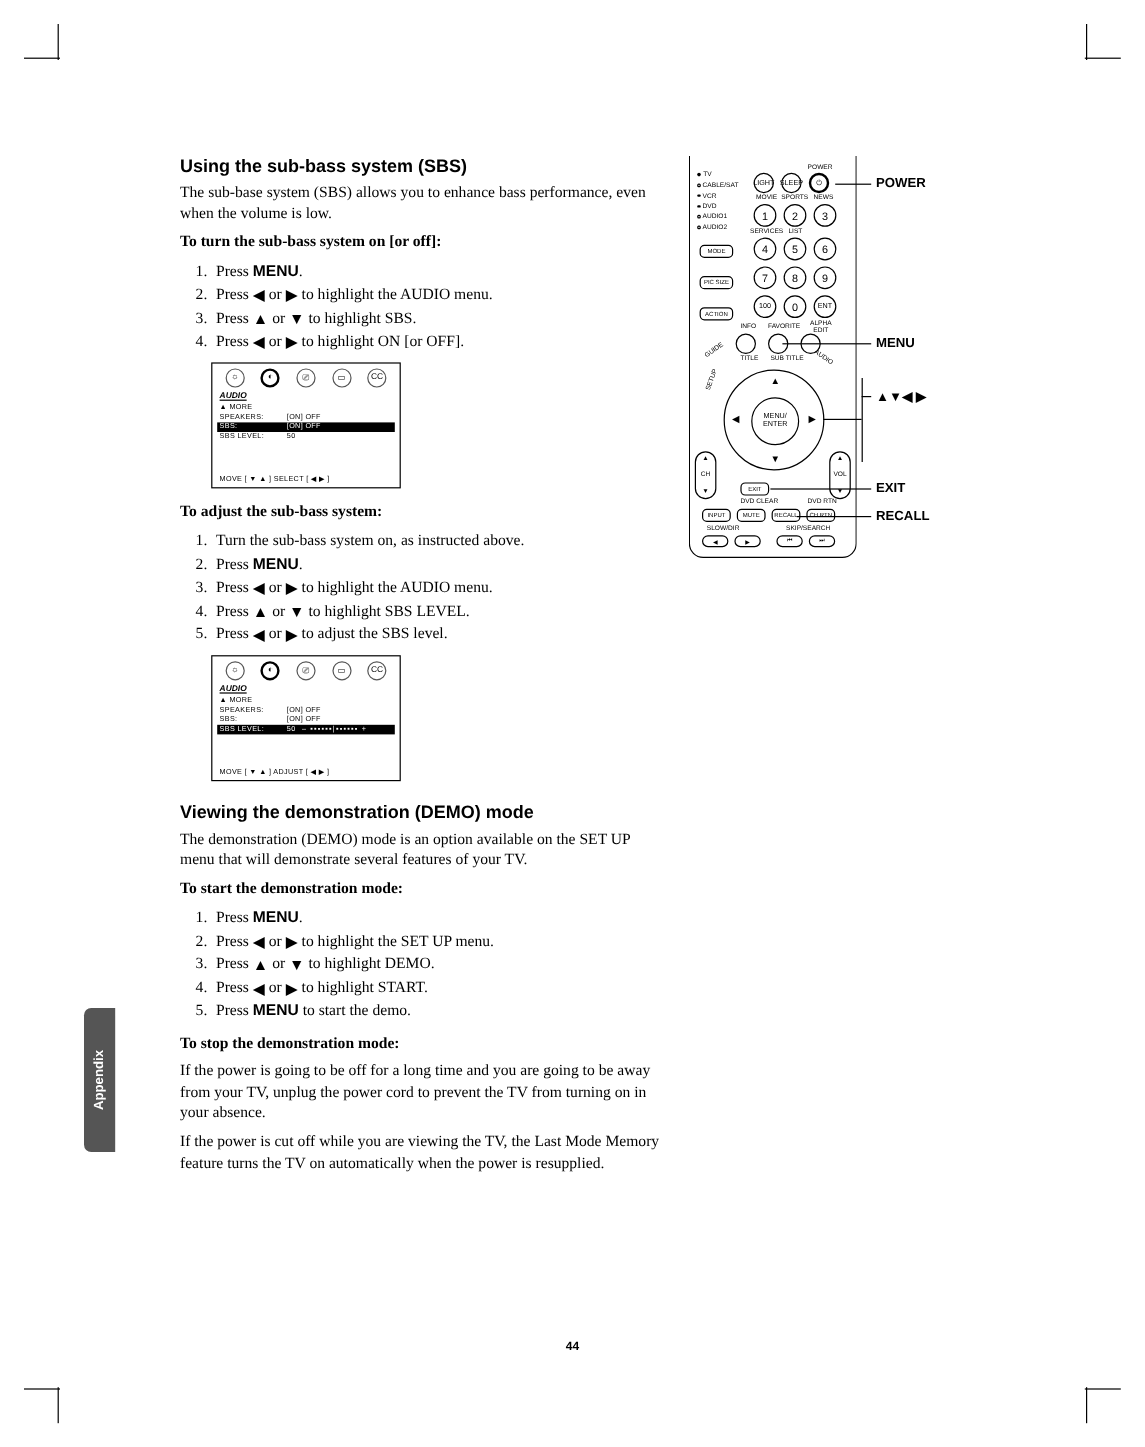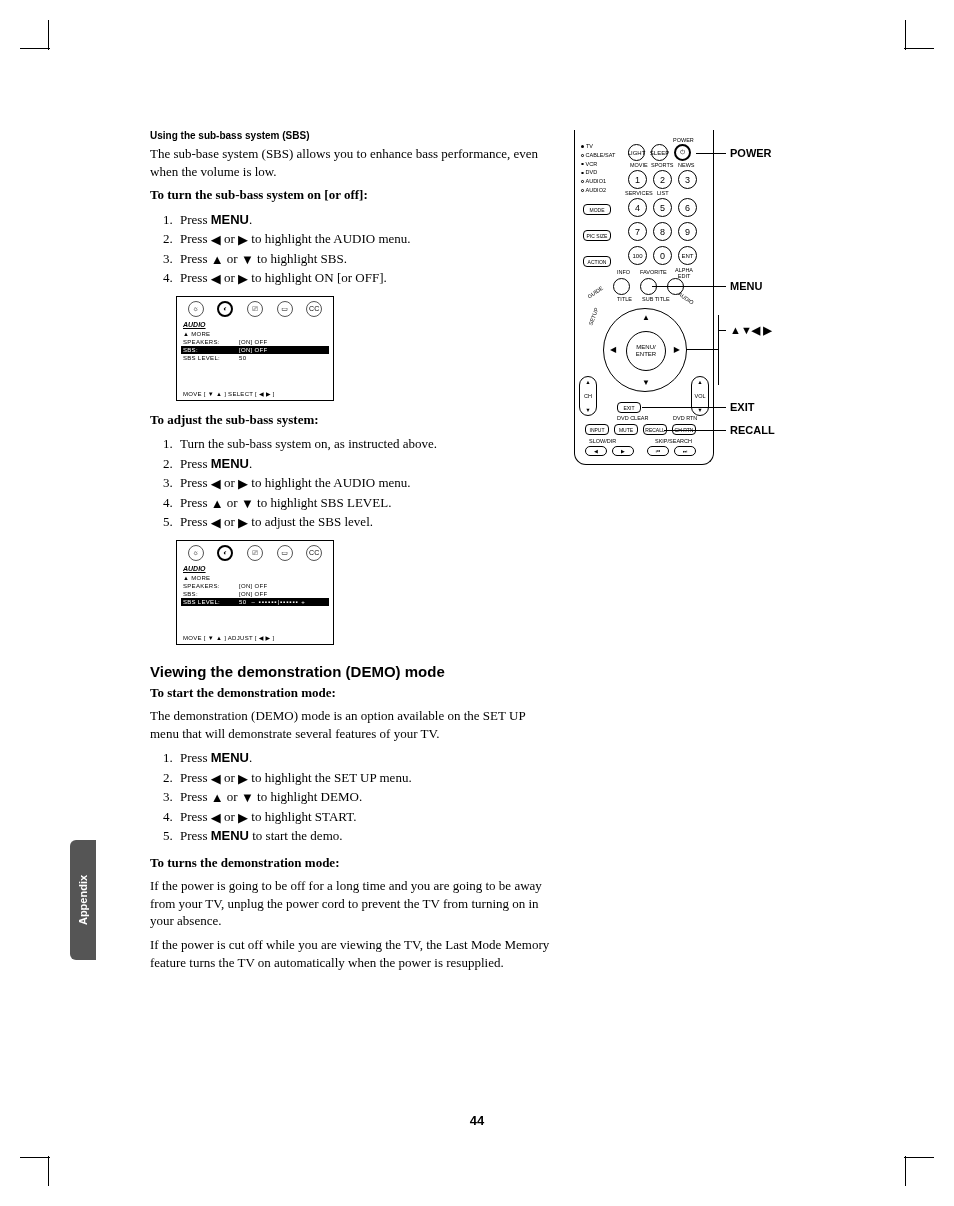--- a/index.html
+++ b/index.html
@@ -17,21 +17,21 @@
   .crop-tl-h { top: 48px; left: 20px; width: 30px; height: 0; border-top: 1px solid #000; }
   .crop-tr-v { top: 20px; right: 48px; width: 0; height: 30px; border-left: 1px solid #000; }
   .crop-tr-h { top: 48px; right: 20px; width: 30px; height: 0; border-top: 1px solid #000; }
   .crop-bl-v { bottom: 20px; left: 48px; width: 0; height: 30px; border-left: 1px solid #000; }
   .crop-bl-h { bottom: 48px; left: 20px; width: 30px; height: 0; border-top: 1px solid #000; }
   .crop-br-v { bottom: 20px; right: 48px; width: 0; height: 30px; border-left: 1px solid #000; }
   .crop-br-h { bottom: 48px; right: 20px; width: 30px; height: 0; border-top: 1px solid #000; }
 
   .page { position: absolute; top: 130px; left: 150px; width: 640px; }
   .col-left { width: 405px; }
-  .h3 { font-family: Arial, Helvetica, sans-serif; font-weight: bold; font-size: 10px; margin-bottom: 4px; }
+  .h3 { font-family: Arial, Helvetica, sans-serif; font-weight: bold; font-size: 15px; margin-bottom: 4px; }
   .h2b { font-family: Arial, Helvetica, sans-serif; font-weight: bold; font-size: 15px; margin-top: 18px; margin-bottom: 4px; }
   .body { font-size: 13px; line-height: 1.35; margin-bottom: 6px; }
   .bold-serif { font-weight: bold; }
   ol { list-style: decimal; margin-left: 26px; margin-bottom: 8px; }
   ol li { font-size: 13px; line-height: 1.5; padding-left: 4px; }
   .menu-word { font-family: Arial, Helvetica, sans-serif; font-weight: bold; }
   .arrow { font-family: Arial, sans-serif; display: inline-block; transform: translateY(1px); }
   .menu-graphic {
     width: 158px; height: 105px; border: 1px solid #000; margin: 6px 0 10px 26px;
     font-family: Arial, Helvetica, sans-serif; font-size: 6.5px; position: relative;
@@ -47,21 +47,21 @@
   .menu-foot { position: absolute; bottom: 3px; left: 6px; font-size: 6px; letter-spacing: 0.3px; }
   .slider-dots { letter-spacing: 1px; }
 
   .side-tab {
     position: absolute; left: 70px; top: 840px; width: 26px; height: 120px;
     background: #555; border-radius: 6px 0 0 6px; color: #fff;
     font-family: Arial, Helvetica, sans-serif; font-weight: bold; font-size: 11px;
     display: flex; align-items: center; justify-content: center;
   }
   .side-tab span { transform: rotate(-90deg); white-space: nowrap; }
-  .page-num { position: absolute; bottom: 78px; left: 0; width: 954px; text-align: center; font-family: Arial, Helvetica, sans-serif; font-weight: bold; font-size: 13px; }
+  .page-num { position: absolute; bottom: 78px; left: 0; width: 954px; text-align: center; font-family: Arial, Helvetica, sans-serif; font-weight: bold; font-size: 10px; }
 
   .remote-wrap { position: absolute; top: 130px; right: 150px; width: 230px; height: 340px; }
   .remote-body {
     position: absolute; left: 0; top: 0; width: 140px; height: 335px;
     border: 1.5px solid #000; border-radius: 12px; border-top: none;
     border-top-left-radius: 0; border-top-right-radius: 0;
   }
   .remote-body::before {
     content:""; position:absolute; top:-1.5px; left:-1.5px; right:-1.5px; height:10px;
     border-top:1.5px solid #fff;
@@ -174,30 +174,30 @@
         <div class="menu-row sel">
             <span class="lab">SBS LEVEL:</span>
             <span>50</span>
             <span class="slider-dots">&nbsp; – ▪▪▪▪▪▪|▪▪▪▪▪▪ +</span>
           </div>
       </div>
       <div class="menu-foot">MOVE [ ▼ ▲ ]   ADJUST [ ◀ ▶ ]</div>
     </div>
 
     <div class="h2b">Viewing the demonstration (DEMO) mode</div>
+    <div class="body">The demonstration (DEMO) mode is an option available on the SET UP menu that will demonstrate several features of your TV.</div>
     <div class="body bold-serif">To start the demonstration mode:</div>
-    <div class="body">The demonstration (DEMO) mode is an option available on the SET UP menu that will demonstrate several features of your TV.</div>
     <ol>
       <li><span>Press </span><span class="menu-word">MENU</span><span>.</span></li>
       <li><span>Press </span><span class="arrow">◀</span><span> or </span><span class="arrow">▶</span><span> to highlight the SET UP menu.</span></li>
       <li><span>Press </span><span class="arrow">▲</span><span> or </span><span class="arrow">▼</span><span> to highlight DEMO.</span></li>
       <li><span>Press </span><span class="arrow">◀</span><span> or </span><span class="arrow">▶</span><span> to highlight START.</span></li>
       <li><span>Press </span><span class="menu-word">MENU</span><span> to start the demo.</span></li>
     </ol>
-    <div class="body bold-serif">To turns the demonstration mode:</div>
+    <div class="body bold-serif">To stop the demonstration mode:</div>
 
     <div class="body">If the power is going to be off for a long time and you are going to be away from your TV, unplug the power cord to prevent the TV from turning on in your absence.</div>
     <div class="body">If the power is cut off while you are viewing the TV, the Last Mode Memory feature turns the TV on automatically when the power is resupplied.</div>
   </div>
 </div>
 
 <div class="remote-wrap">
   <div class="remote-body">
     <div class="mode-list">
       <div><span class="dot"></span><span>TV</span></div>

